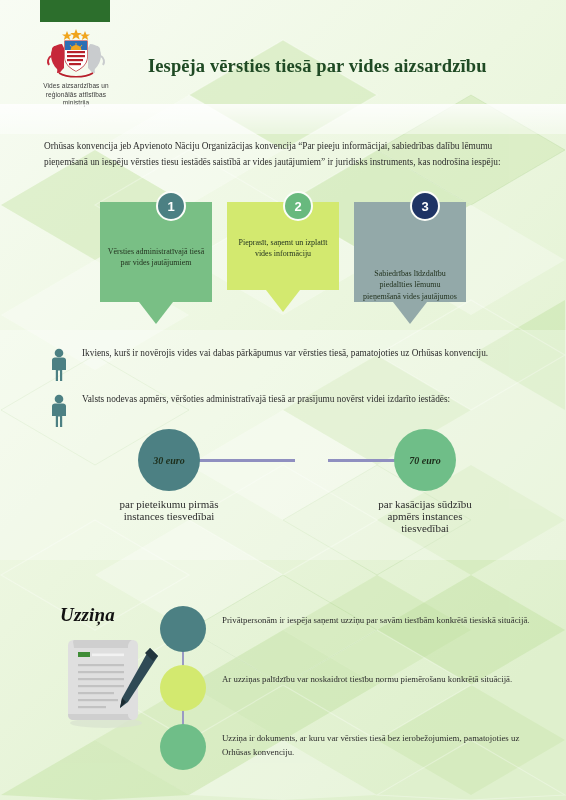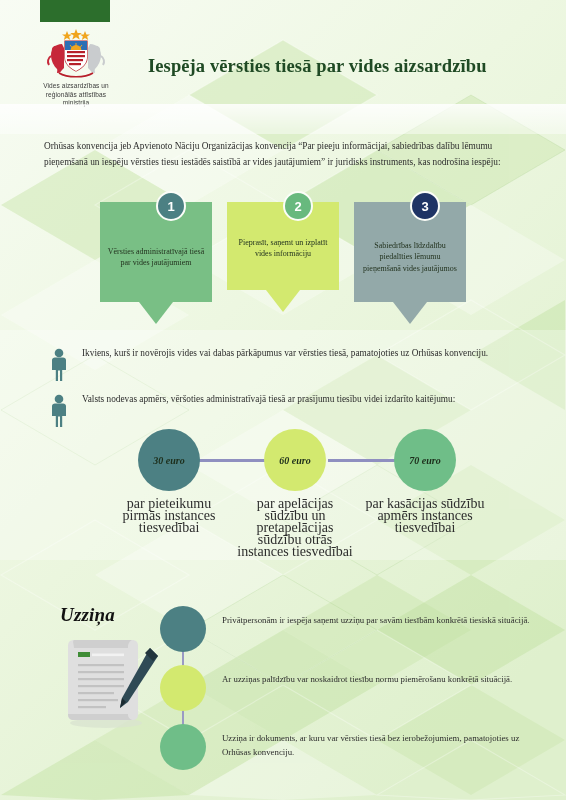--- a/index.html
+++ b/index.html
@@ -90,21 +90,21 @@
   
   .fees{position:absolute;left:110px;top:429px;width:380px;height:105px;}
   .fee{position:absolute;top:0;width:130px;text-align:center;}
   .fee .circ{
     width:62px;height:62px;border-radius:50%;margin:0 auto;
     display:flex;align-items:center;justify-content:center;
     font-size:10px;font-weight:bold;font-style:italic;color:#1d2e1b;
     position:relative;z-index:2;
   }
   .fee .cap{
-    font-size:14px;line-height:12px;color:#2d2d2d;margin-top:7px;padding:0 4px;
+    font-size:11px;line-height:12px;color:#2d2d2d;margin-top:7px;padding:0 4px;
   }
   #fee-1{left:-6px;}
   #fee-2{left:120px;}
   #fee-3{left:250px;}
   .fee-line{
     position:absolute;top:30px;height:2.5px;background:#8f8fc0;z-index:1;
   }
   #fee-line-1{left:88px;width:97px;}
   #fee-line-2{left:218px;width:97px;}
 
@@ -259,21 +259,21 @@
     <div class="card" id="card-2">
       <div class="badge" style="background: rgb(104, 185, 126);">2</div>
       <div class="body" style="background: rgb(211, 233, 111);">
         <div class="txt">Pieprasīt, saņemt un izplatīt vides informāciju</div>
       </div>
       <div class="tail" style="border-top: 22px solid rgb(211, 233, 111);"></div>
     </div>
 
     <div class="card" id="card-3">
       <div class="badge" style="background: rgb(31, 52, 101);">3</div>
-      <div class="body" style="background: rgb(147, 169, 169);">
+      <div class="body" style="background: rgb(147, 169, 169); align-items: flex-end;">
         <div class="txt">Sabiedrības līdzdalību piedalīties lēmumu pieņemšanā vides jautājumos</div>
       </div>
       <div class="tail" style="border-top: 22px solid rgb(147, 169, 169);"></div>
     </div>
 
   </div>
 
   <div class="prow" id="prow-1">
     <div class="pic">
       <svg viewBox="0 0 22 34" xmlns="http://www.w3.org/2000/svg">
@@ -284,34 +284,30 @@
     <div class="ptxt">Ikviens, kurš ir novērojis vides vai dabas pārkāpumus var vērsties tiesā, pamatojoties uz Orhūsas konvenciju.</div>
   </div>
 
   <div class="prow" id="prow-2">
     <div class="pic">
       <svg viewBox="0 0 22 34" xmlns="http://www.w3.org/2000/svg">
         <circle cx="11" cy="5" r="4.3" fill="#4c8083"></circle>
         <path d="M4 12 C4 10.3 5.3 9.4 7 9.4 H15 C16.7 9.4 18 10.3 18 12 V22 H14.2 V33 H12 V22.4 H10 V33 H7.8 V22 H4 Z" fill="#4c8083"></path>
       </svg>
     </div>
-    <div class="ptxt">Valsts nodevas apmērs, vēršoties administratīvajā tiesā ar prasījumu tiesību videi izdarīto kaitējumu:</div>
+    <div class="ptxt">Valsts nodevas apmērs, vēršoties administratīvajā tiesā ar prasījumu novērst videi izdarīto iestādēs:</div>
   </div>
 
   <div class="fees">
     <div class="fee-line" id="fee-line-1" style="background: rgb(143, 143, 192);"></div>
     <div class="fee-line" id="fee-line-2" style="background: rgb(143, 143, 192);"></div>
 
     <div class="fee" id="fee-1">
       <div class="circ" style="background: rgb(76, 128, 131);">30 euro</div>
       <div class="cap">par pieteikumu pirmās instances tiesvedībai</div>
-    </div>
-    <div class="fee" id="fee-2">
-      <div class="circ" style="background: rgb(211, 233, 111);">60 euro</div>
-      <div class="cap">par apelācijas sūdzību un pretapelācijas sūdzību otrās instances tiesvedībai</div>
     </div>
     <div class="fee" id="fee-3">
       <div class="circ" style="background: rgb(111, 190, 136);">70 euro</div>
       <div class="cap">par kasācijas sūdzību apmērs instances tiesvedībai</div>
     </div>
   </div>
 
   <div class="uz-title">Uzziņa</div>
 
   <div class="scroll-ill">

